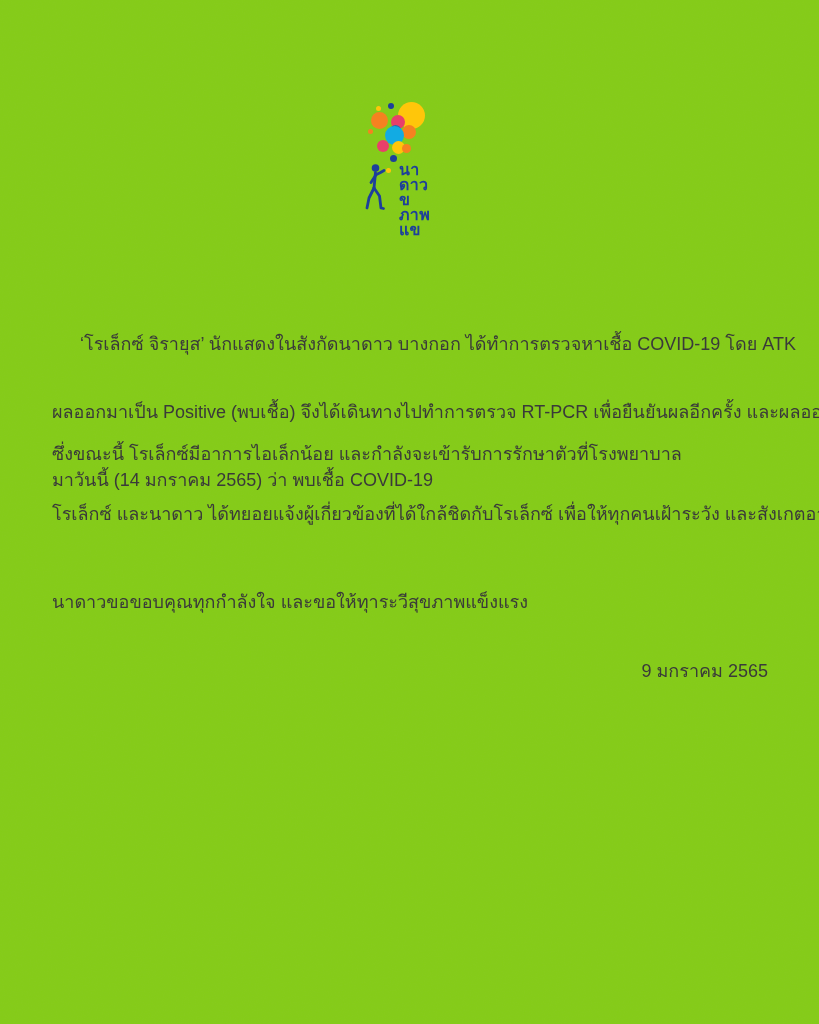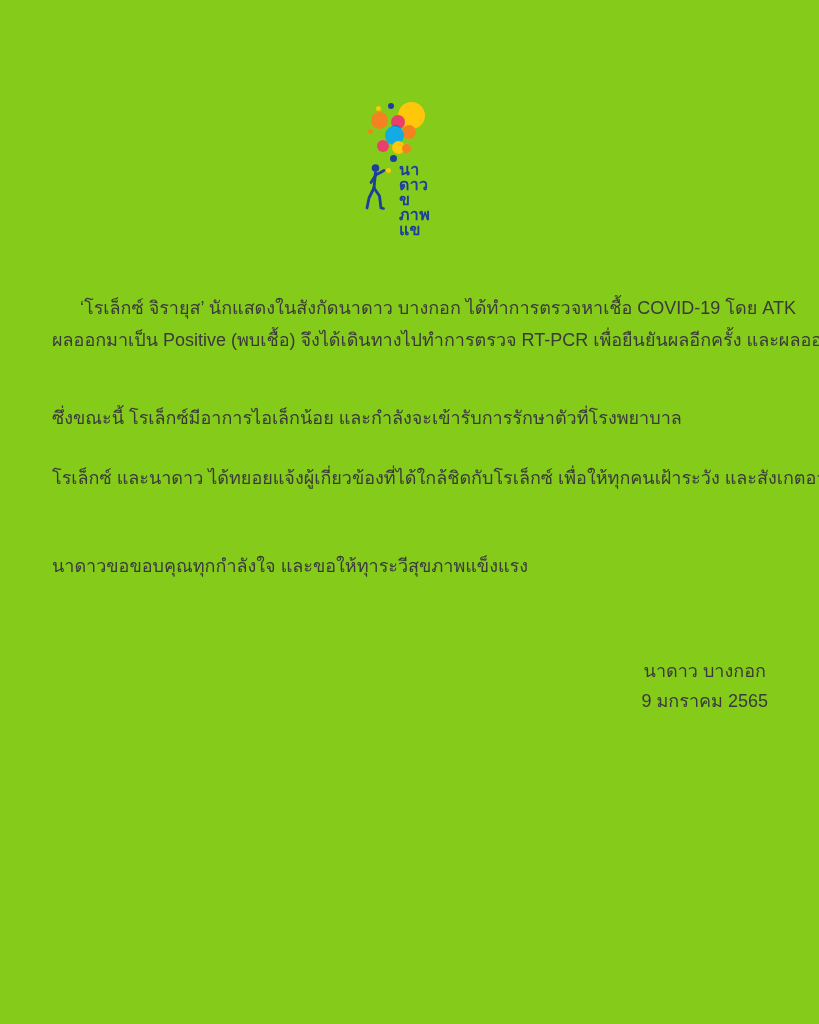--- a/index.html
+++ b/index.html
@@ -48,21 +48,21 @@
 
   
   .letter-text {
     position: absolute;
     left: 52px;
     width: 716px;
     color: #3a3a3a;
     font-size: 18px;
     line-height: 32px;
   }
-  .line { white-space: nowrap; }
+  .line { white-space: nowrap; margin-top: 36px; }
   .indent { padding-left: 28px; }
   .p1 { top: 292px; }
   .p2 { top: 402px; }
   .p3 { top: 462px; }
   .p4 { top: 550px; }
 
   .signature {
     position: absolute;
     top: 656px;
     right: 51px;
@@ -115,32 +115,32 @@
 
     <div class="wordmark">
       <div>นาดาว</div>
       <div>ขภาพแข</div>
     </div>
   </div>
 
   <div class="letter-text p1">
     <div class="line indent">‘โรเล็กซ์ จิรายุส’ นักแสดงในสังกัดนาดาว บางกอก ได้ทำการตรวจหาเชื้อ COVID-19 โดย ATK</div>
     <div class="line">ผลออกมาเป็น Positive (พบเชื้อ) จึงได้เดินทางไปทำการตรวจ RT-PCR เพื่อยืนยันผลอีกครั้ง และผลออก</div>
+    <div class="line">มาวันนี้ (14 มกราคม 2565) ว่า พบเชื้อ COVID-19</div>
   </div>
 
   <div class="letter-text p2">
     <div class="line">ซึ่งขณะนี้ โรเล็กซ์มีอาการไอเล็กน้อย และกำลังจะเข้ารับการรักษาตัวที่โรงพยาบาล</div>
   </div>
 
   <div class="letter-text p3">
     <div class="line">โรเล็กซ์ และนาดาว ได้ทยอยแจ้งผู้เกี่ยวข้องที่ได้ใกล้ชิดกับโรเล็กซ์ เพื่อให้ทุกคนเฝ้าระวัง และสังเกตอาการ</div>
   </div>
 
   <div class="letter-text p4">
     <div class="line">นาดาวขอขอบคุณทุกกำลังใจ และขอให้ทุาระวีสุขภาพแข็งแรง</div>
   </div>
 
   <div class="signature">
-    <div>นาดาว บางกอก</div>
     <div>9 มกราคม 2565</div>
   </div>
 
 </div>
 
 </body></html>

